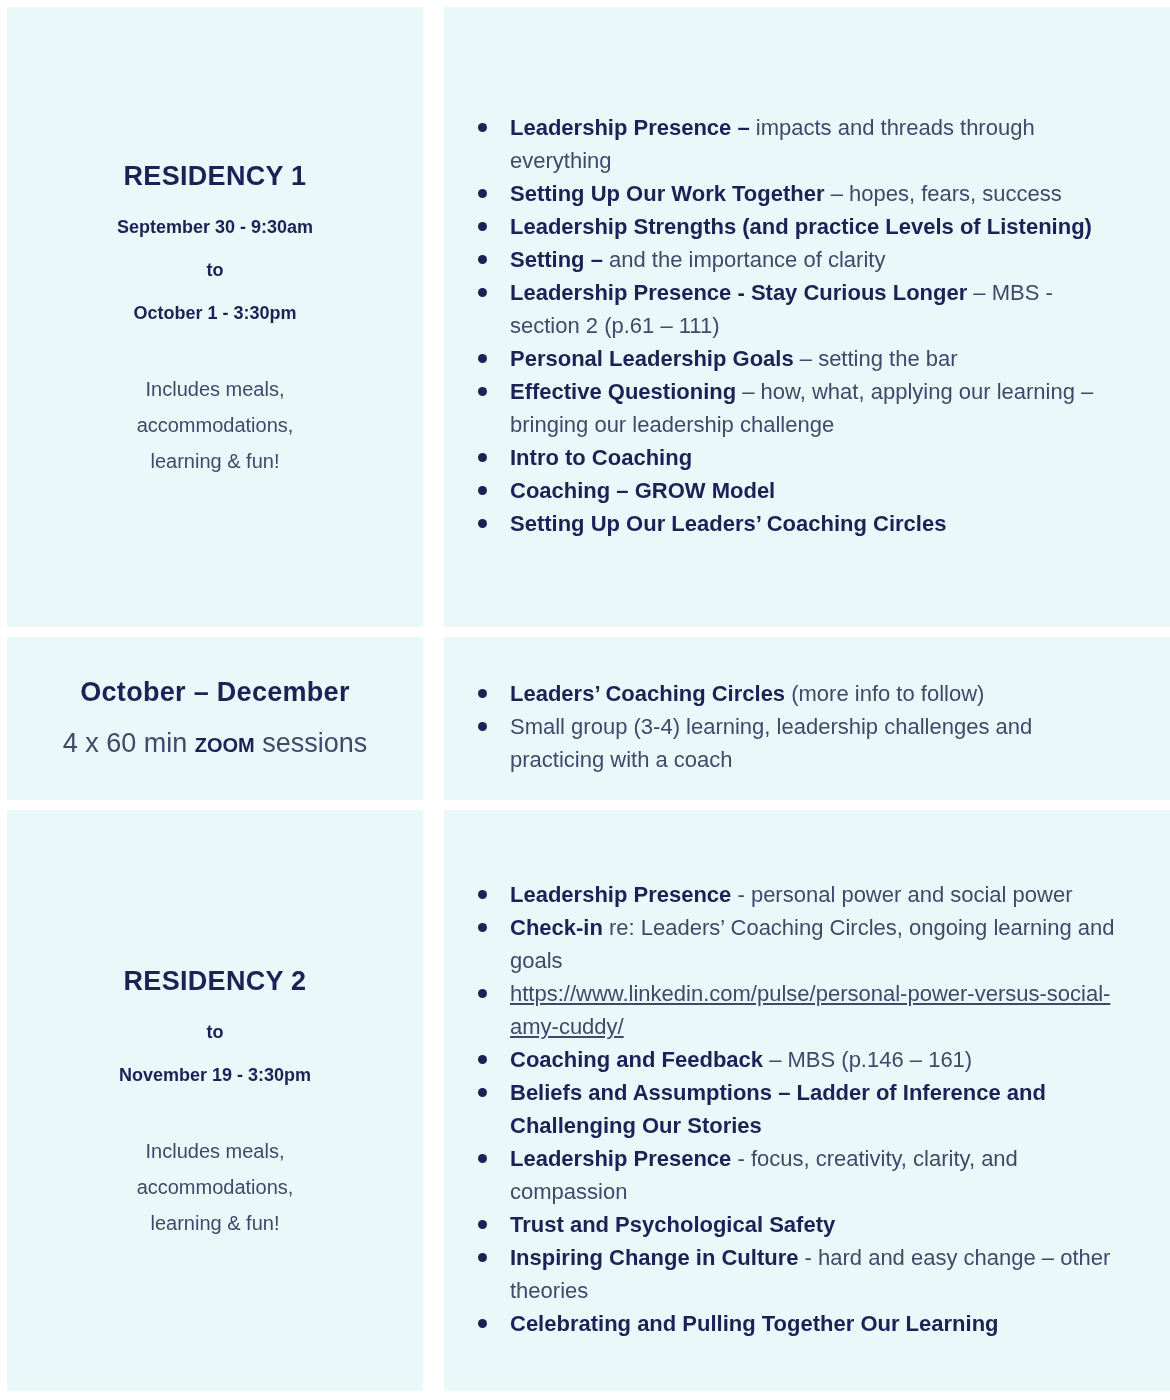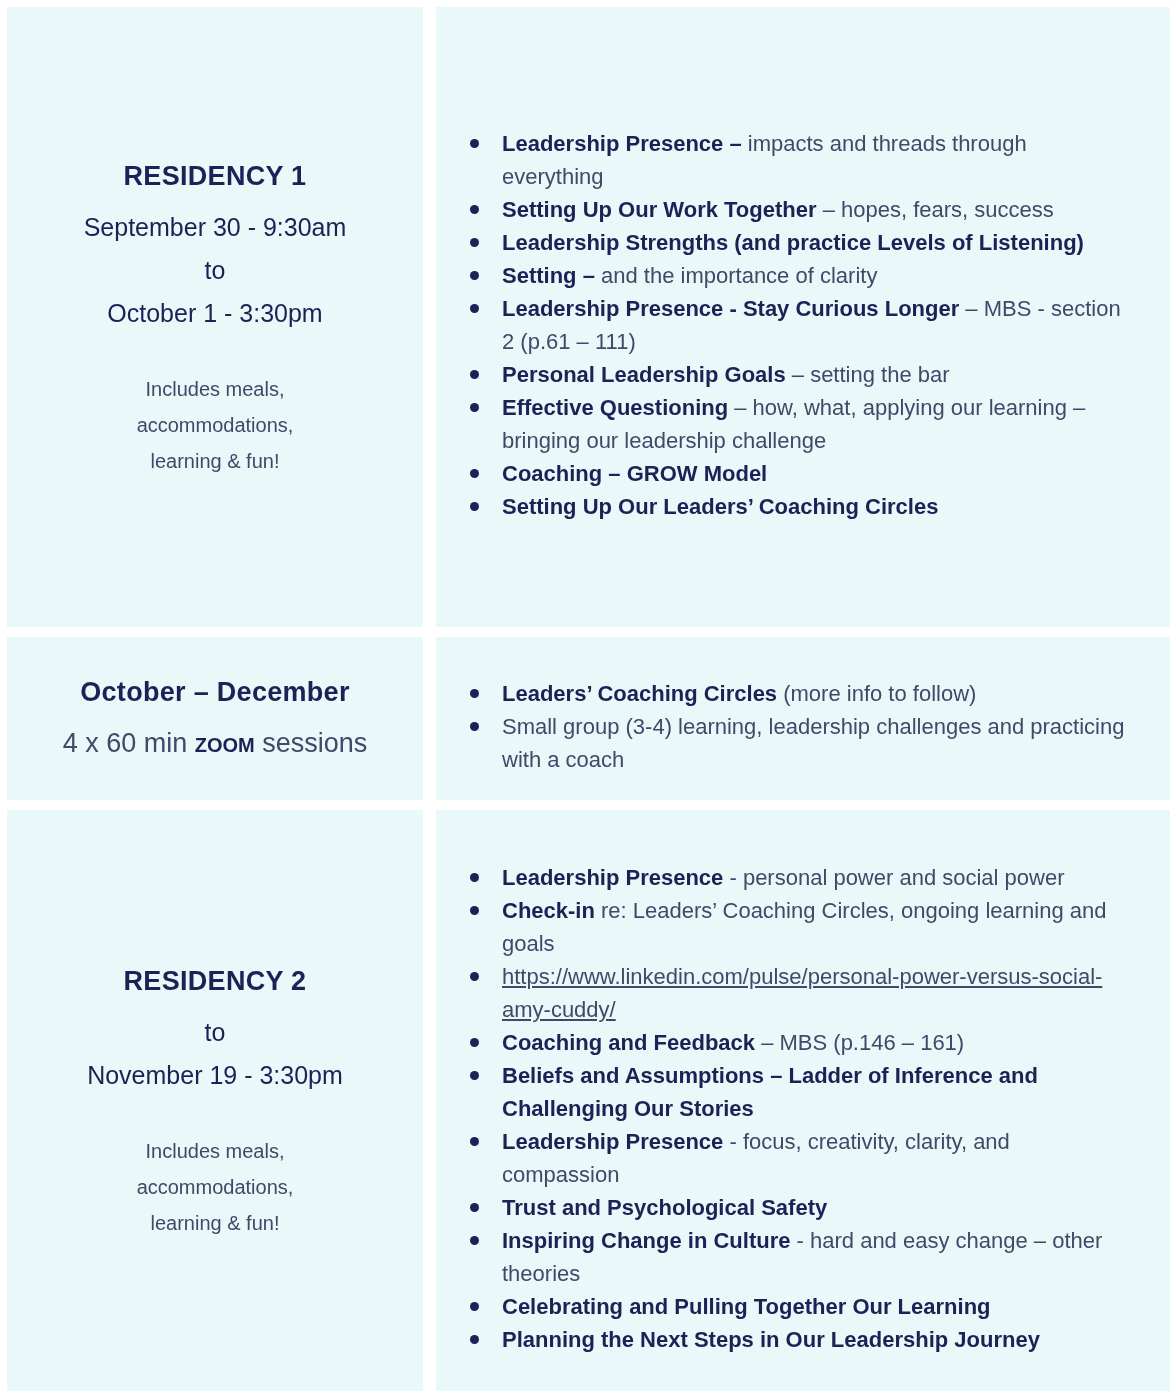--- a/index.html
+++ b/index.html
@@ -31,31 +31,32 @@
     flex-direction:column;
     justify-content:center;
   }
   .cell.left{
     align-items:center;
     text-align:center;
     gap:8px;
   }
   .cell.right{
     padding:28px 42px 12px 32px;
+    margin-left:8px;
   }
   .title{
     font-weight:800;
     font-size:27px;
     line-height:43px;
     color:var(--heading);
     letter-spacing:.3px;
   }
   .date-line{
-    font-weight:400;
-    font-size:25px;
+    font-weight:700;
+    font-size:18px;
     line-height:43px;
     color:var(--heading);
   }
   .note{
     margin-top:28px;
   }
   .note-line{
     font-weight:400;
     font-size:20px;
     line-height:36px;
@@ -123,20 +124,21 @@
 
   <div class="cell right">
     <ul class="topics">
         <li><span class="b">Leadership Presence – </span><span>impacts and threads through everything</span></li>
         <li><span class="b">Setting Up Our Work Together</span><span> – hopes, fears, success</span></li>
         <li><span class="b">Leadership Strengths (and practice Levels of Listening)</span></li>
         <li><span class="b">Setting – </span><span>and the importance of clarity</span></li>
         <li><span class="b">Leadership Presence - Stay Curious Longer</span><span> – MBS - section 2 (p.61 – 111)</span></li>
         <li><span class="b">Personal Leadership Goals</span><span> – setting the bar</span></li>
         <li><span class="b">Effective Questioning</span><span> – how, what, applying our learning – bringing our leadership challenge</span></li>
+        <li><span class="b">Intro to Coaching</span></li>
         <li><span class="b">Coaching – GROW Model</span></li>
         <li><span class="b">Setting Up Our Leaders’ Coaching Circles</span></li>
       </ul>
   </div>
 
   <div class="cell left">
     <div class="title">October – December</div>
     <div class="subtitle"><span>4 x 60 min </span><span class="b">ZOOM</span><span> sessions</span></div>
   </div>
 
@@ -164,17 +166,16 @@
     <ul class="topics">
         <li><span class="b">Leadership Presence</span><span> - personal power and social power</span></li>
         <li><span class="b">Check-in</span><span> re: Leaders’ Coaching Circles, ongoing learning and goals</span></li>
         <li><a class="link" href="#">https://www.linkedin.com/pulse/personal-power-versus-social-amy-cuddy/</a></li>
         <li><span class="b">Coaching and Feedback</span><span> – MBS (p.146 – 161)</span></li>
         <li><span class="b">Beliefs and Assumptions – Ladder of Inference and Challenging Our Stories</span></li>
         <li><span class="b">Leadership Presence</span><span> - focus, creativity, clarity, and compassion</span></li>
         <li><span class="b">Trust and Psychological Safety</span></li>
         <li><span class="b">Inspiring Change in Culture</span><span> - hard and easy change – other theories</span></li>
         <li><span class="b">Celebrating and Pulling Together Our Learning</span></li>
-        <li><span class="b">Planning the Next Steps in Our Leadership Journey</span></li>
       </ul>
   </div>
 
 </div>
 
 </body></html>

